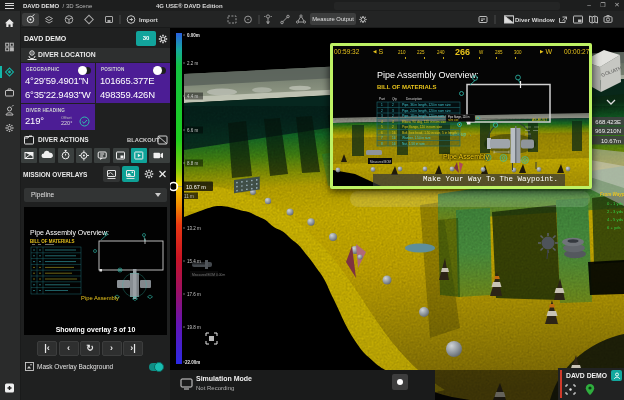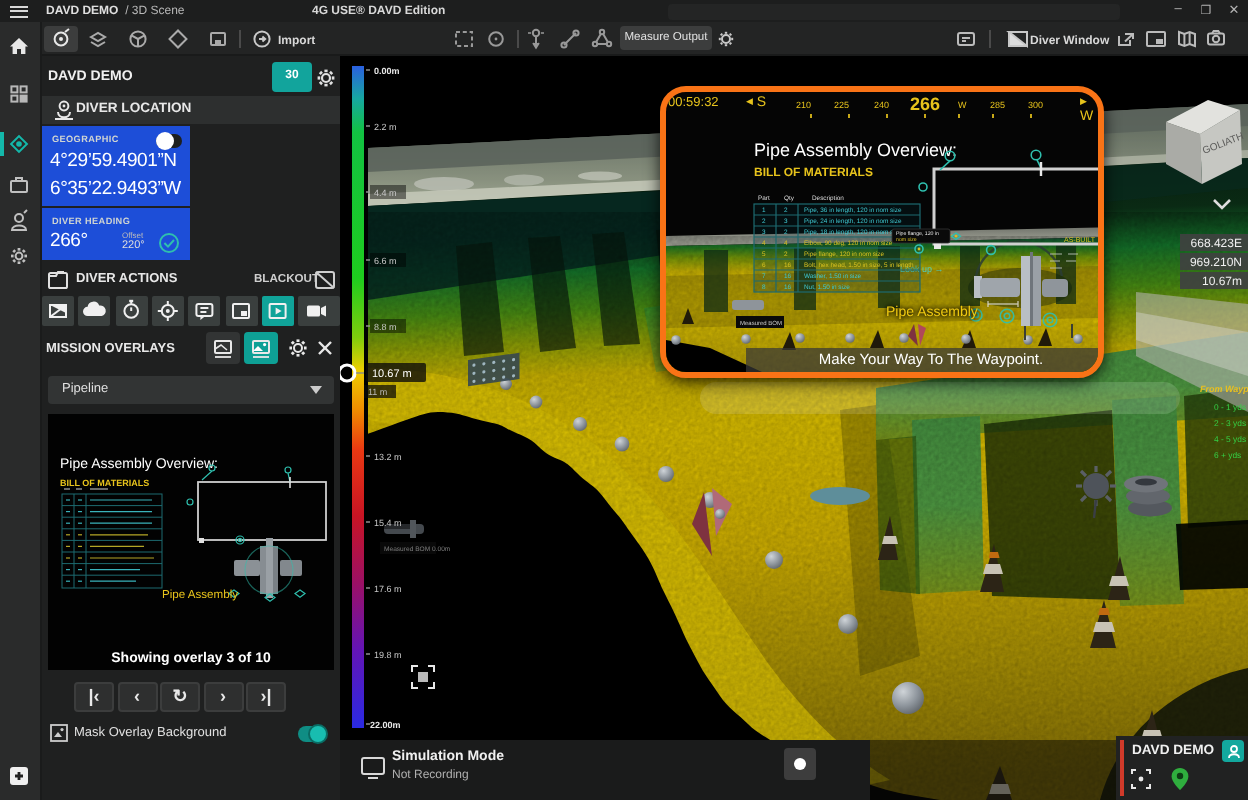--- a/index.html
+++ b/index.html
@@ -25,40 +25,40 @@
 
 
 #rail { left:0; top:11px; width:21px; height:389px; background:#2a2b2b; z-index:28; border-right:1px solid #1a1b1b;}
 .rail-accent { left:0; top:55px; width:2px; height:12px; background:#14b8aa; }
 
 
 #panel { left:21px; top:28px; width:149px; height:372px; background:#1f2020; z-index:20; }
 .p-hdr { left:3px; top:7px; font-size:7px; font-weight:bold; color:#f0f0f0; }
 .badge30 { left:115px; top:3px; width:20px; height:15px; background:#12a49c; border-radius:2px; color:#fff; font-size:6px; font-weight:bold; text-align:center; line-height:15px; }
 .row-hdr { left:0; width:149px; height:14px; background:#2d2f2f; font-size:6.8px; font-weight:bold; color:#e8e8e8; }
-.cell { background:#1d4ed8; }
+.cell { background:#4c1d95; }
 .cell-lbl { font-size:4.6px; font-weight:bold; color:#cfd4d2; letter-spacing:0.2px; }
 .cell-val { font-size:9.5px; color:#ffffff; letter-spacing:-0.2px;}
 .toggle-off { width:13px; height:7px; background:#1d1f1f; border-radius:4px; }
 .toggle-off i { position:absolute; left:0px; top:-1px; width:9px; height:9px; background:#ffffff; border-radius:50%; }
 .toggle-on { width:13px; height:7px; background:#0f8d84; border-radius:4px; }
 .toggle-on i { position:absolute; right:-1px; top:-1px; width:9px; height:9px; background:#18bdb0; border-radius:50%; border:1px solid #0a6b63;}
 .act-btn { top:0px; width:16px; height:15px; background:#3a3f3e; border-radius:1px; }
 .act-sel { background:#10a399; }
 .mo-ovl-btn { width:17px; height:16px; background:#323434; border-radius:2px; }
 .mo-ovl-sel { background:#0ea095; }
 .dropdown { left:3px; top:0px; width:143px; height:14px; background:#323434; border-radius:2px; font-size:6.5px; color:#e0e0e0; line-height:14px; padding-left:7px;}
 #preview { left:3px; top:179px; width:143px; height:128px; background:#020202; }
 .navbtn { width:20px; height:15px; background:#2e2f2f; border:1px solid #3c3d3d; border-radius:2px; color:#e8e8e8; font-size:9px; font-weight:bold; text-align:center; line-height:13px; }
 
 
 #viewport { left:170px; top:28px; width:454px; height:372px; background:#000; z-index:5; overflow:hidden;}
 
 
-#dwin { left:160px; top:15px; width:222px; height:146px; background:#050505; border:3px solid #f97316; border-radius:13px; box-shadow:0 2px 8px rgba(0,0,0,0.8); z-index:12; overflow:hidden; }
+#dwin { left:160px; top:15px; width:262px; height:146px; background:#050505; border:3px solid #bef264; border-radius:2px; box-shadow:0 2px 8px rgba(0,0,0,0.8); z-index:12; overflow:hidden; }
 .comp { color:#e7c31c; }
 
 
 #bbar-l { left:170px; top:370px; width:265px; height:30px; background:#1a1b1b; z-index:22; }
 #bbar-m { left:435px; top:370px; width:123px; height:30px; background:rgba(10,10,8,0.52); z-index:22; }
 #bbar-r { left:558px; top:368px; width:66px; height:32px; background:#212222; z-index:22; }
 </style>
 </head>
 <body>
 
@@ -264,24 +264,32 @@
     </svg>
 
   <div class="cell abs" style="left:0; top:35px; width:74px; height:40px;">
     <div class="cell-lbl abs" style="left:5px; top:4px;">GEOGRAPHIC</div>
     <div class="toggle-off abs" style="left:57px; top:4px;">
         <i></i>
       </div>
     <div class="cell-val abs" style="left:4px; top:12px;">4°29’59.4901”N</div>
     <div class="cell-val abs" style="left:4px; top:26px;">6°35’22.9493”W</div>
   </div>
+  <div class="cell abs" style="left:75px; top:35px; width:74px; height:40px;">
+    <div class="cell-lbl abs" style="left:5px; top:4px;">POSITION</div>
+    <div class="toggle-off abs" style="left:57px; top:4px;">
+        <i></i>
+      </div>
+    <div class="cell-val abs" style="left:4px; top:12px;">101665.377E</div>
+    <div class="cell-val abs" style="left:4px; top:26px;">498359.426N</div>
+  </div>
 
   <div class="cell abs" style="left:0; top:76px; width:74px; height:26px;">
     <div class="cell-lbl abs" style="left:5px; top:4px;">DIVER HEADING</div>
-    <div class="cell-val abs" style="left:4px; top:11px;">266°</div>
+    <div class="cell-val abs" style="left:4px; top:11px;">219°</div>
     <div class="abs" style="left:40px; top:11px; font-size:4px; color:#bbb;">Offset</div>
     <div class="abs" style="left:40px; top:16px; font-size:5.5px; color:#ddd;">220°</div>
     <svg class="abs" style="left:58px; top:12px;" width="11" height="11" viewBox="0 0 11 11" fill="none" stroke="#2fbfae" stroke-width="1">
         <circle cx="5.5" cy="5.5" r="4.5"></circle>
         <path d="M3.2,5.5 L5,7.3 L8,4"></path>
       </svg>
   </div>
 
   <div class="abs" style="left:0; top:104px; width:149px; height:16px;">
     <svg class="abs" style="left:3px; top:3px;" width="11" height="10" viewBox="0 0 11 10" fill="none" stroke="#e0e0e0" stroke-width="1">
@@ -964,21 +972,21 @@
         <rect x="113" y="68.5" width="29" height="7" rx="1" fill="#0a0a0a" stroke="#333" stroke-width="0.4"></rect>
         <text x="115" y="71.5" font-size="2.6" fill="#e8e8e8" font-family="Liberation Sans">Pipe flange, 120 in</text>
         <text x="115" y="74.7" font-size="2.6" fill="#d8c020" font-family="Liberation Sans">nom size</text>
         <path d="M145,70.5 l2.2,1.6 l-2.2,1.6 l-2.2,-1.6 Z" fill="none" stroke="#2fbfae" stroke-width="0.7"></path>
         <circle cx="145" cy="72.1" r="0.7" fill="#d8c020"></circle>
       </g>
     </svg>
     <div class="abs" style="left:110px; top:107px; font-size:7px; color:#f0ca10; text-shadow:0 0 2px #000, 0 0 3px #000;">Pipe Assembly</div>
 
     <div class="abs" style="left:40px; top:128px; width:192px; height:12px; background:rgba(56,56,54,0.72);"></div>
-    <div class="abs" style="left:40px; top:129px; width:185px; text-align:center; font-size:7.5px; color:#fff;">Make Your Way To The Waypoint.</div>
+    <div class="abs" style="left:40px; top:129px; width:185px; text-align:right; font-size:7.5px; color:#fff;font-family:Liberation Mono, monospace;">Make Your Way To The Waypoint.</div>
   </div>
 </div>
 
 <div id="bbar-m" class="abs"></div>
 <div id="bbar-l" class="abs">
   <svg class="abs" style="left:10px; top:7px;" width="13" height="13" viewBox="0 0 13 13" fill="none" stroke="#d8d8d8" stroke-width="1">
       <rect x="1" y="2" width="11" height="8" rx="1"></rect>
       <line x1="4" y1="12" x2="9" y2="12"></line>
     </svg>
     <div class="abs" style="left:26px; top:5px; font-size:7px; font-weight:bold; color:#f0f0f0;">Simulation Mode</div>

